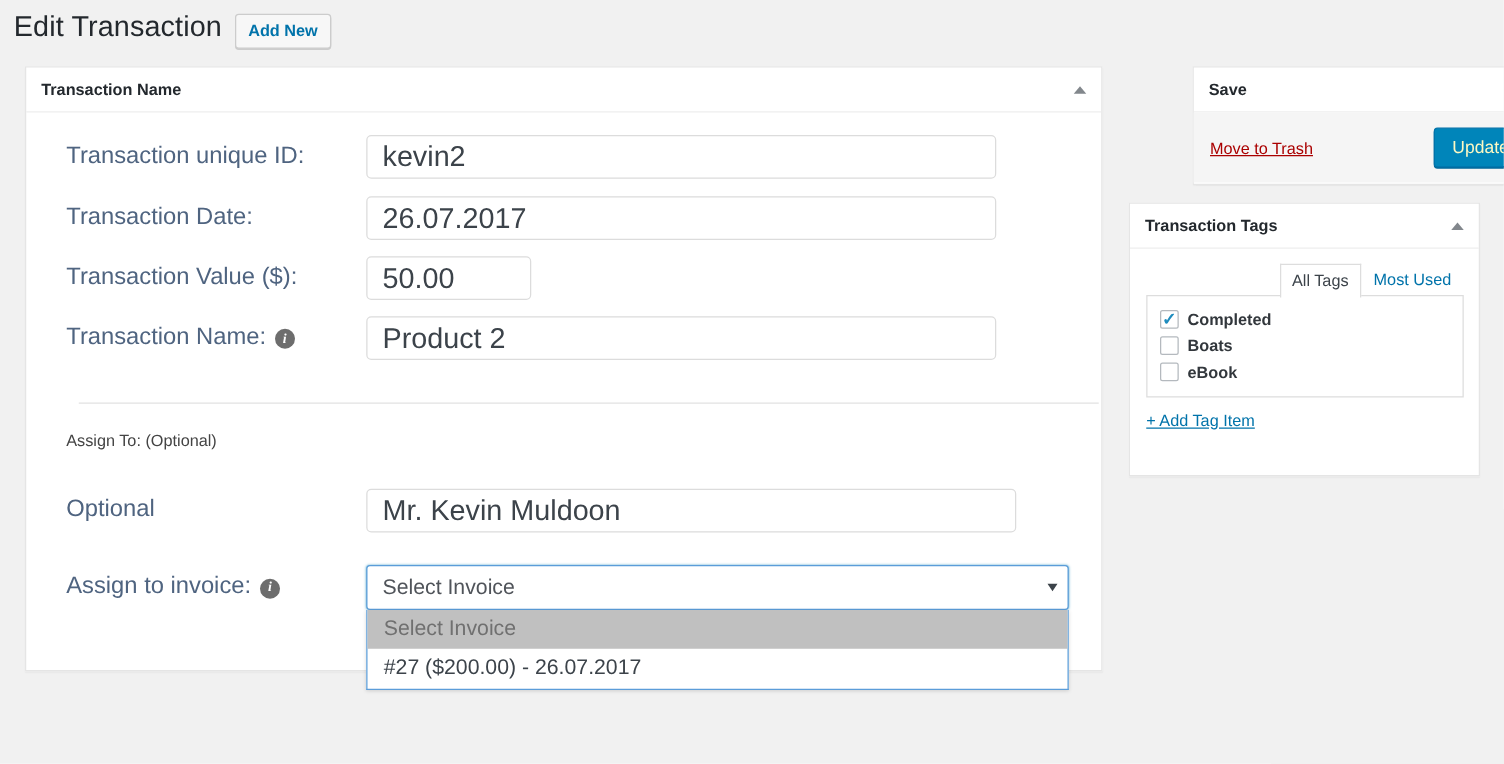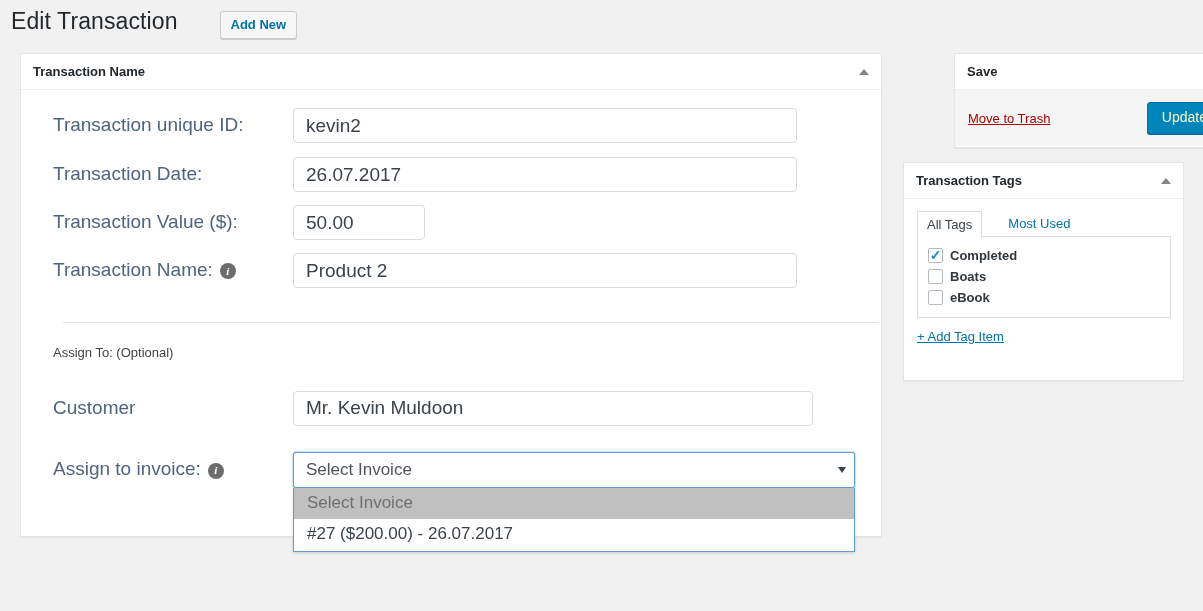--- a/index.html
+++ b/index.html
@@ -39,21 +39,20 @@
     color: #0073aa;
     background: #f7f7f7;
     border: 1px solid #ccc;
     border-radius: 3px;
     padding: 3px 10px 4px;
     line-height: 1.5;
     cursor: pointer;
     box-shadow: 0 1px 0 #ccc;
     position: relative;
     top: 3px;
-    margin-left: 32px;
   }
 
   
   .postbox {
     background: #fff;
     border: 1px solid #e5e5e5;
     box-shadow: 0 1px 1px rgba(0,0,0,.04);
     position: absolute;
   }
   .postbox-header {
@@ -126,21 +125,21 @@
     font-family: "Liberation Serif", serif;
     font-style: italic;
     line-height: 1;
     cursor: pointer;
     position: relative;
     top: 1px;
   }
 
   .text-input {
     font-family: "Liberation Sans", sans-serif;
-    font-size: 19px;
+    font-size: 23px;
     color: #3c434a;
     border: 1px solid #dcdcdc;
     border-radius: 4px;
     background: #fff;
     padding: 6px 12px;
     box-sizing: border-box;
     height: 35px;
     outline: none;
   }
   .text-input::placeholder { color: #9a9a9a; }
@@ -248,24 +247,25 @@
     top: 162px;
     width: 279px;
     height: 217px;
   }
   .tags-body {
     padding: 11px 12px 12px 13px;
   }
   .tabs-row {
     display: flex;
     align-items: flex-end;
-    gap: 16px;
+    gap: 0;
     margin-bottom: 0;
     position: relative;
     z-index: 3;
+    justify-content: flex-end;
   }
   .tab {
     font-size: 13px;
     padding: 4px 9px 4px;
     cursor: pointer;
     border: 1px solid transparent;
     border-bottom: none;
     line-height: 1.4;
   }
   .tab.active {
@@ -368,21 +368,21 @@
       <input class="text-input w-wide" type="text" value="Product 2" style="">
     </div>
 
     <div class="hr-sep"></div>
 
     <div class="field-row" style="margin-top:57px;">
       <div class="field-label small" style="flex:0 0 auto;width:auto;">Assign To: (Optional)</div>
     </div>
 
     <div class="field-row" style="margin-top:30px;">
-      <div class="field-label">Customer</div>
+      <div class="field-label">Optional</div>
       <input class="text-input w-cust" type="text" value="Mr. Kevin Muldoon" style="">
     </div>
 
     <div class="field-row" style="margin-top:26px;">
       <div class="field-label">
         <span>Assign to invoice:</span>
         <span class="info-icon">i</span>
       </div>
 
       <div class="select-wrap">

